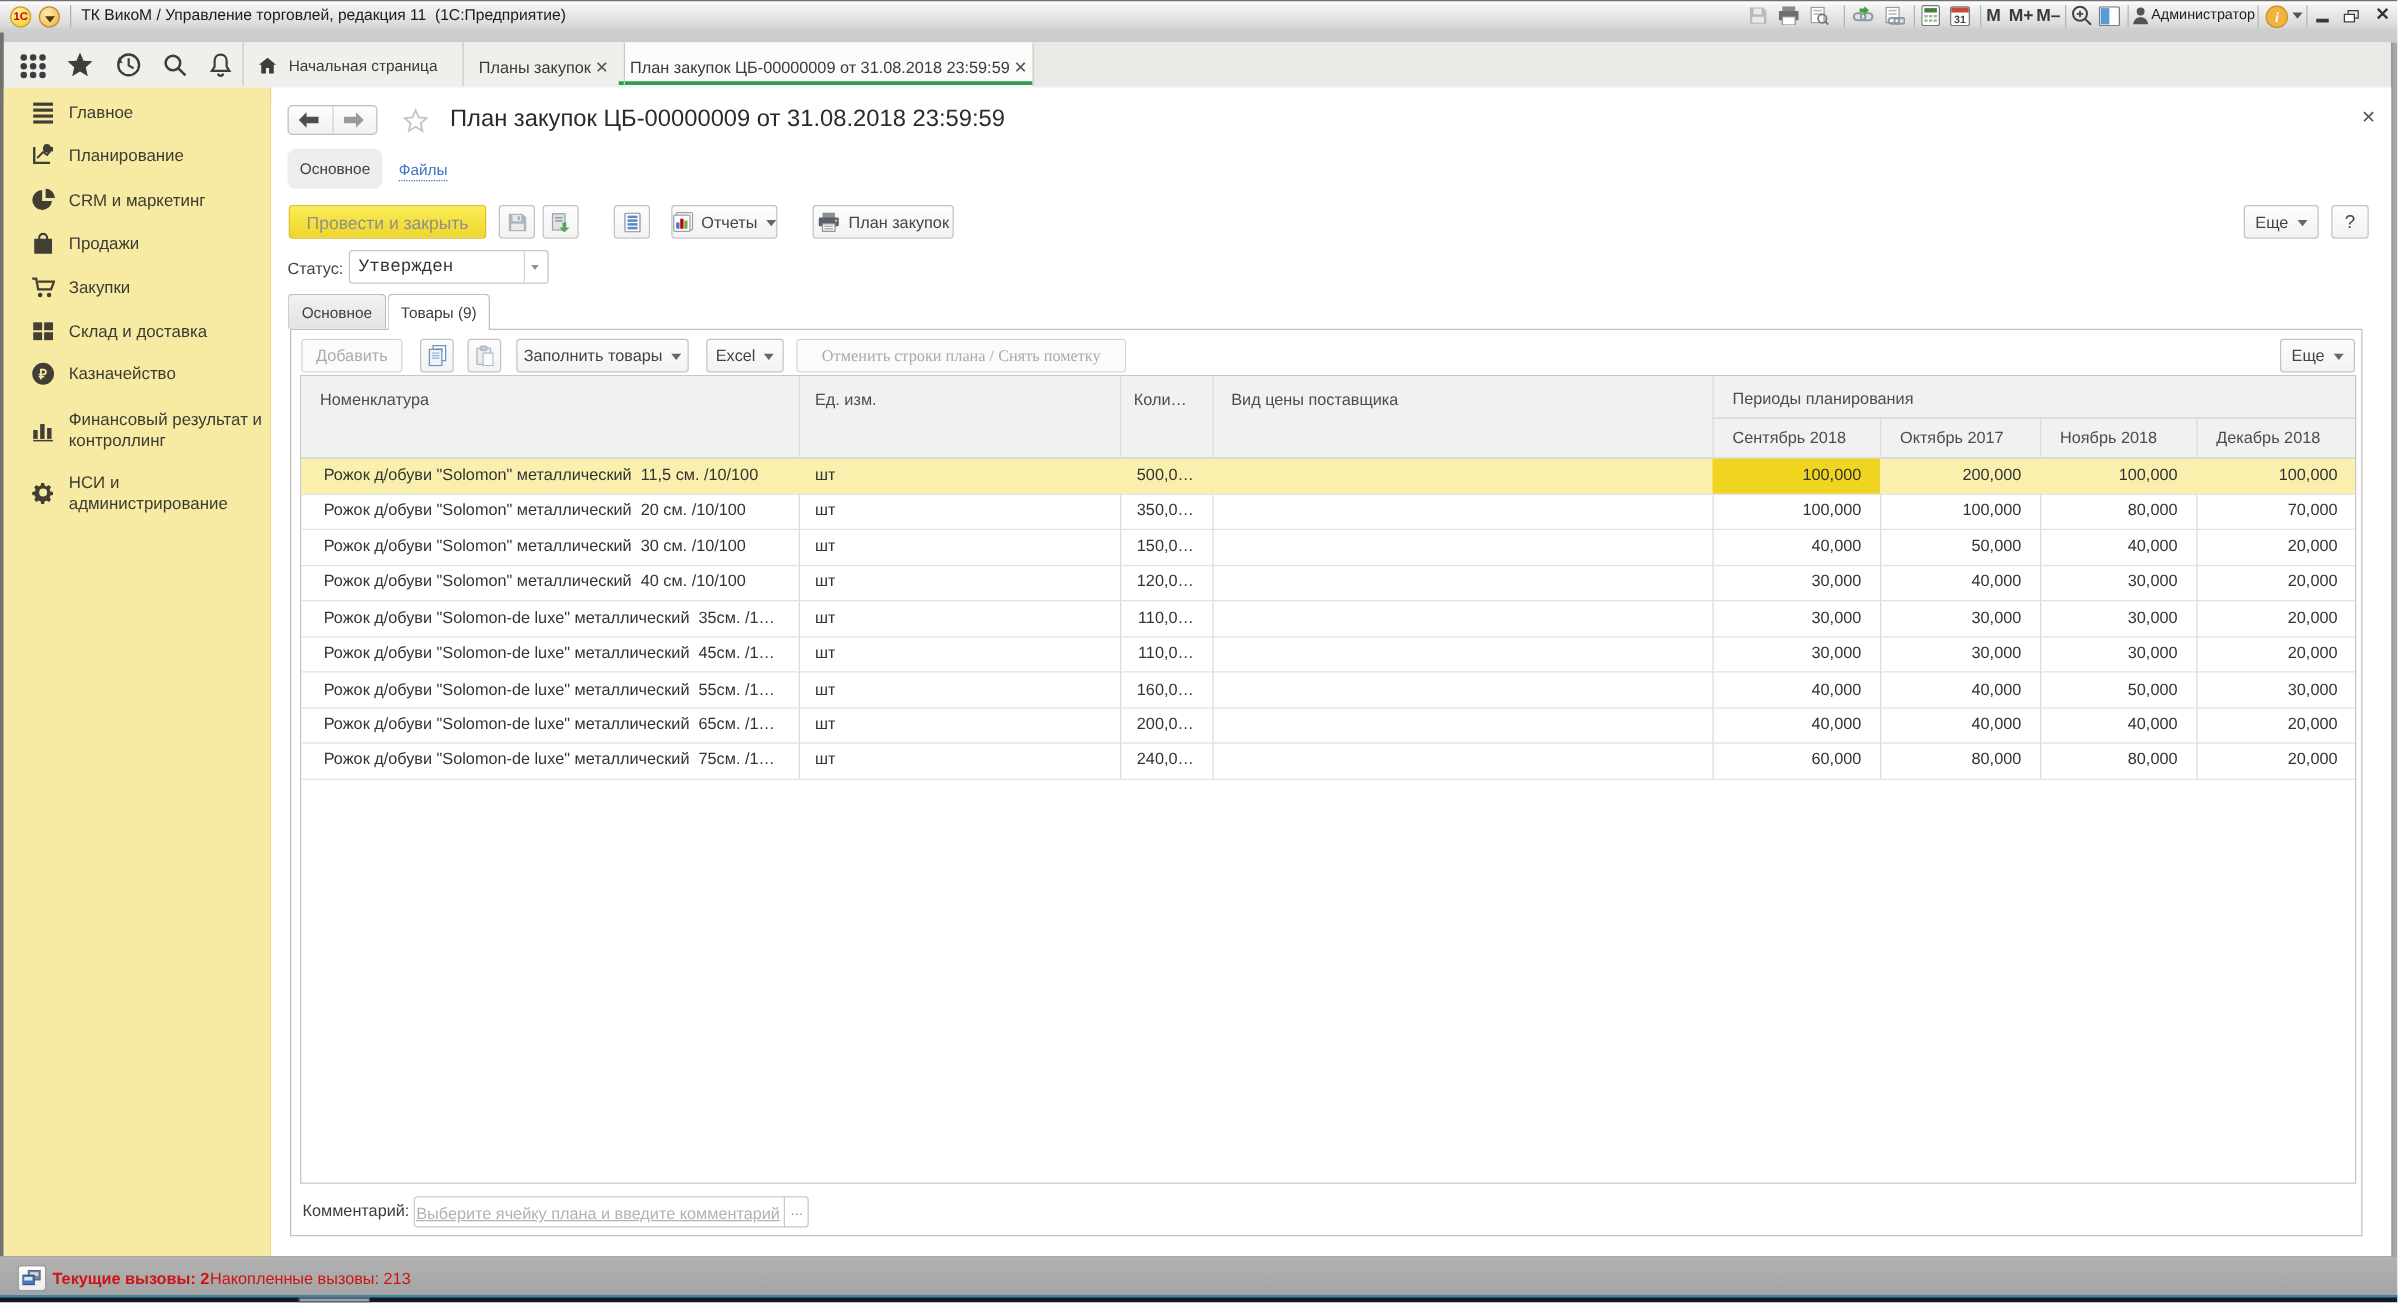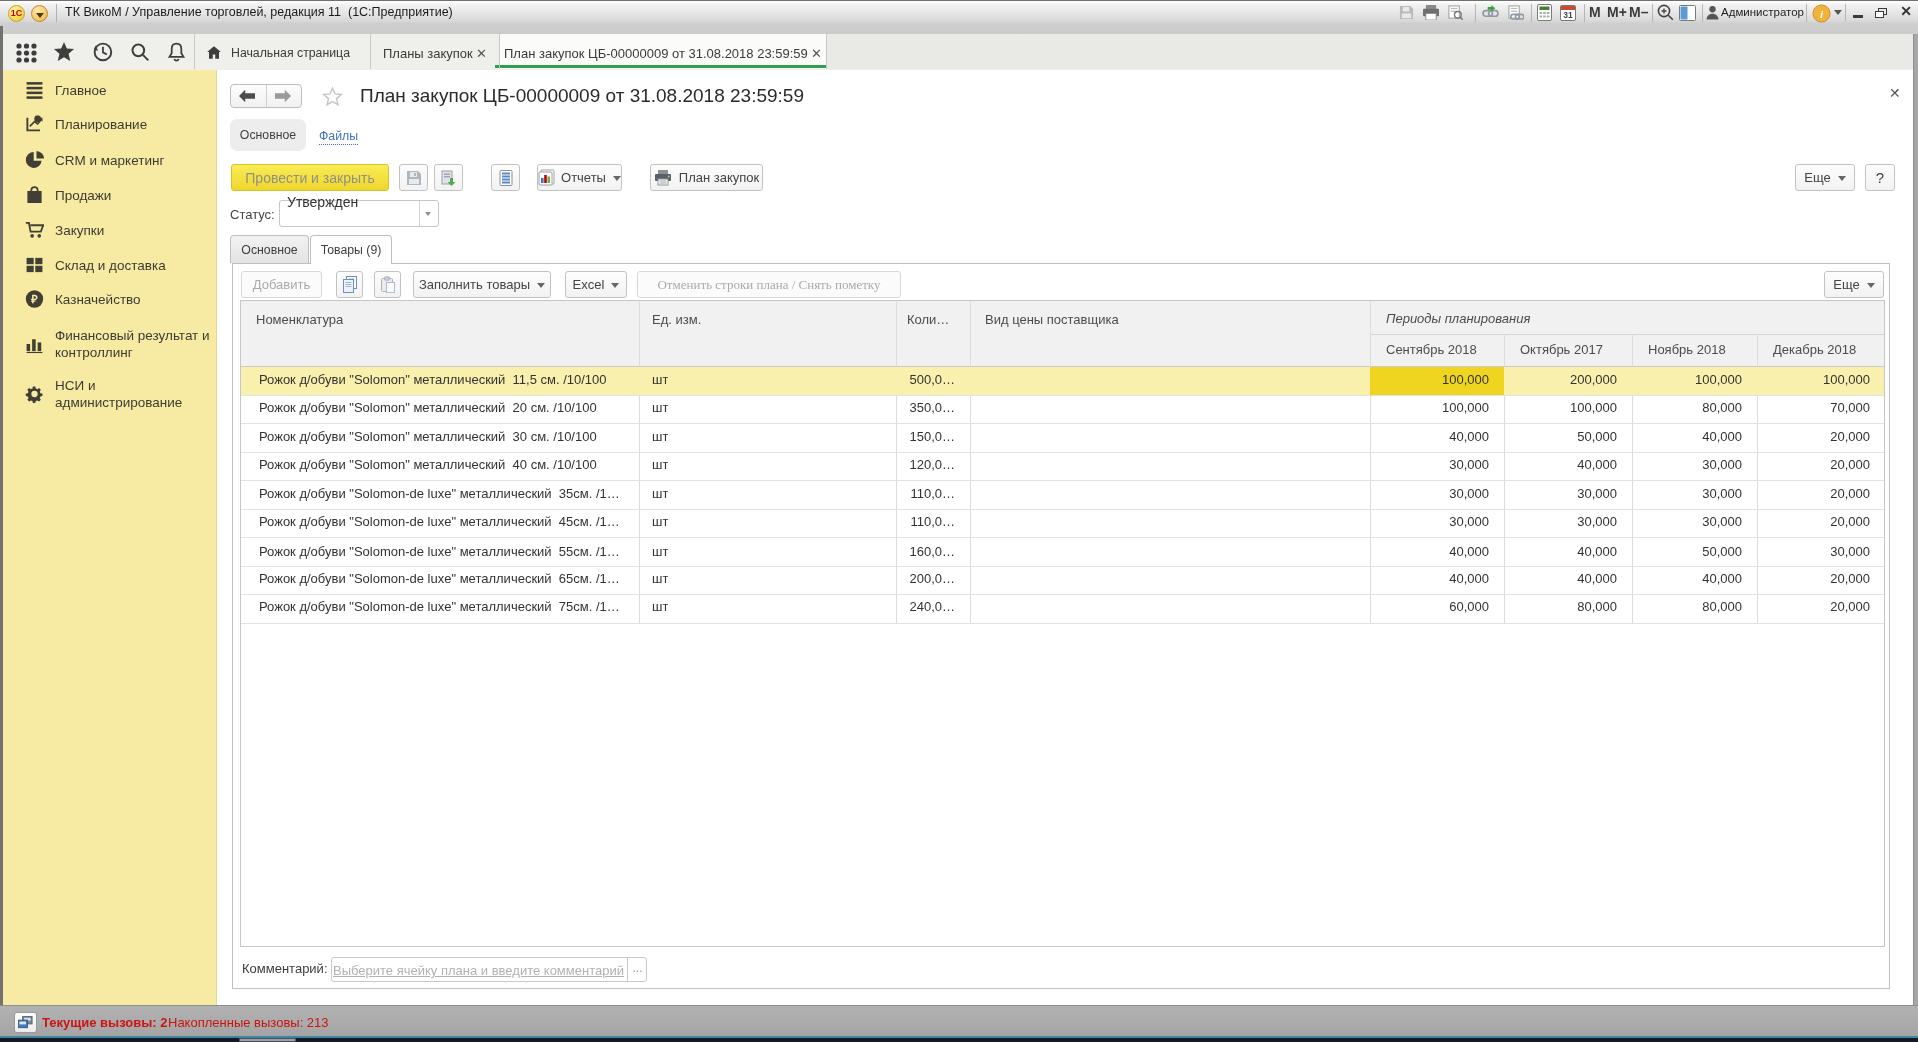--- a/index.html
+++ b/index.html
@@ -342,21 +342,21 @@
         <rect x="5.5" y="12.5" width="7" height="1" fill="#9aa0a6"></rect>
         <circle cx="14.8" cy="6.5" r="1" fill="#9fd468"></circle>
       </svg>
     План закупок
   </div>
   <div class="btn" style="left:1578px;top:94px;width:60px;height:27px;">Еще<span class="caret"></span></div>
   <div class="btn" style="left:1648px;top:94px;width:30px;height:27px;font-size:15px;">?</div>
 
   <div class="abs" style="left:13px;top:137px;font-size:13px;color:#444;">Статус:</div>
   <div class="abs" style="left:62px;top:130px;width:160px;height:27px;border:1px solid #c6c6c6;border-radius:3px;background:#fff;"></div>
-  <div class="abs" style="left:70px;top:124px;font-size:14px;color:#333;">Утвержден</div>
+  <div class="abs" style="left:70px;top:136px;font-size:14px;color:#333;font-family:Liberation Mono, monospace;">Утвержден</div>
   <div class="abs" style="left:202px;top:131px;width:19px;height:25px;border-left:1px solid #d4d4d4;"></div>
   <div class="abs" style="left:208px;top:142px;width:0;height:0;border:3.5px solid transparent;border-top:4.5px solid #909090;"></div>
 
   <div class="abs" style="left:13px;top:165px;width:79px;height:28px;background:linear-gradient(#f2f2f2,#e3e3e3);border:1px solid #bfbfbf;border-bottom:none;border-radius:4px 4px 0 0;font-size:12.3px;color:#3e3e3e;display:flex;align-items:center;justify-content:center;">Основное</div>
   <div class="abs" style="left:93px;top:165px;width:82px;height:29px;background:#fff;border:1px solid #bfbfbf;border-bottom:none;border-radius:4px 4px 0 0;font-size:12.3px;color:#3e3e3e;display:flex;align-items:center;justify-content:center;z-index:3;">Товары (9)</div>
 
   <div class="abs" id="panel">
     <div class="btn dis" style="left:8px;top:7px;width:81px;height:27px;">Добавить</div>
     <div class="btn" style="left:103px;top:7px;width:27px;height:27px;">
       <svg width="16" height="17" viewBox="0 0 16 17">
@@ -382,21 +382,21 @@
     <div class="btn" style="left:1591px;top:7px;width:60px;height:27px;">Еще<span class="caret"></span></div>
 
     <div class="abs" id="tbl">
 
       <div class="hd" style="left:0;top:0;width:1643px;height:66px;border-bottom:1px solid #c9c9c9;"></div>
       <div class="abs" style="left:1129px;top:33px;width:514px;height:1px;background:#d4d4d4;"></div>
       <div class="abs" style="left:15px;top:11px;font-size:13px;color:#4c4c4c;">Номенклатура</div>
       <div class="abs" style="left:411px;top:11px;font-size:13px;color:#4c4c4c;">Ед. изм.</div>
       <div class="abs" style="left:666px;top:11px;font-size:13px;color:#4c4c4c;">Коли…</div>
       <div class="abs" style="left:744px;top:11px;font-size:13px;color:#4c4c4c;">Вид цены поставщика</div>
-      <div class="abs" style="left:1145px;top:10px;font-size:13px;color:#4c4c4c;font-style:italic;">Периоды планирования</div>
+      <div class="abs" style="left:1145px;top:10px;font-size:13px;color:#4c4c4c;">Периоды планирования</div>
       <div class="abs" style="left:1145px;top:41px;font-size:13px;color:#4c4c4c;">Сентябрь 2018</div>
       <div class="abs" style="left:1279px;top:41px;font-size:13px;color:#4c4c4c;">Октябрь 2017</div>
       <div class="abs" style="left:1407px;top:41px;font-size:13px;color:#4c4c4c;">Ноябрь 2018</div>
       <div class="abs" style="left:1532px;top:41px;font-size:13px;color:#4c4c4c;">Декабрь 2018</div>
 
       <div class="colsep" style="left:398px;height:322px;"></div>
       <div class="colsep" style="left:655px;height:322px;"></div>
       <div class="colsep" style="left:729px;height:322px;"></div>
       <div class="colsep" style="left:1129px;height:322px;"></div>
       <div class="colsep" style="left:1263px;top:33px;height:289px;"></div>

